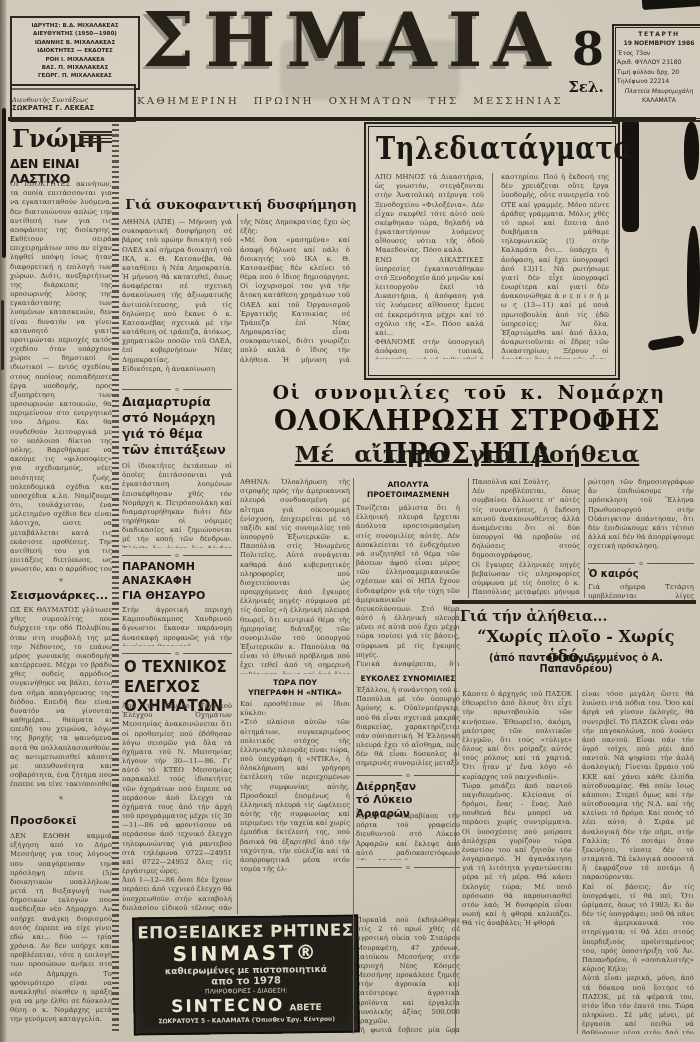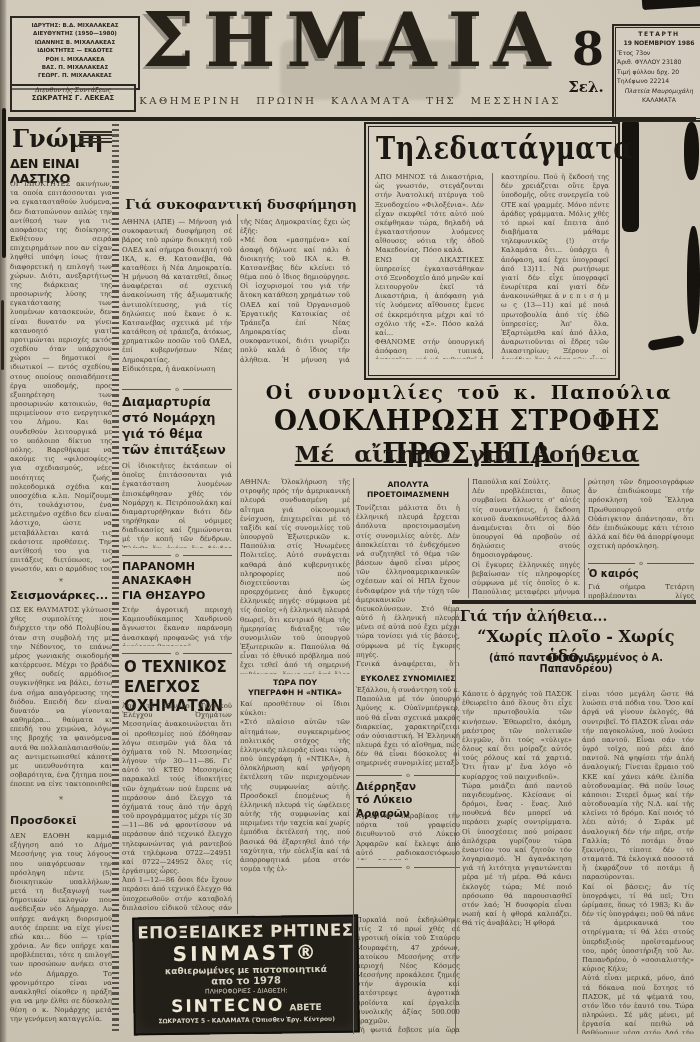--- a/index.html
+++ b/index.html
@@ -42,29 +42,29 @@
     <div class="sans" style="font-size:5.6px;line-height:1.5;font-weight:bold;color:#2d2922;">
       <div>ΙΔΡΥΤΗΣ: Β.Δ. ΜΙΧΑΛΑΚΕΑΣ</div>
       <div>ΔΙΕΥΘΥΝΤΗΣ (1950—1980)</div>
       <div>ΙΩΑΝΝΗΣ Β. ΜΙΧΑΛΑΚΕΑΣ</div>
       <div>ΙΔΙΟΚΤΗΤΕΣ — ΕΚΔΟΤΕΣ</div>
       <div>ΡΟΗ Ι. ΜΙΧΑΛΑΚΕΑ</div>
       <div>ΒΑΣ. Π. ΜΙΧΑΛΑΚΕΑΣ</div>
       <div>ΓΕΩΡΓ. Π. ΜΙΧΑΛΑΚΕΑΣ</div>
     </div>
   </div>
-  <div class="abs box" style="left:10px;top:84px;width:122px;height:24px;text-align:center;padding-top:0;">
+  <div class="abs box" style="left:10px;top:84px;width:122px;height:24px;padding-top:10px;">
     <div style="font-size:6.5px;font-style:italic;">Διευθυντής Συντάξεως</div>
     <div class="sans" style="font-size:6.8px;font-weight:b old;font-weight:bold;">ΣΩΚΡΑΤΗΣ Γ. ΛΕΚΕΑΣ</div>
   </div>
 
   <div class="abs headline" style="left:142px;top:2px;width:420px;font-size:74px;letter-spacing:11px;text-align:center;line-height:1.05;color:#262219;text-shadow:-3px 3px 0 rgba(35,32,26,0.35);">ΣΗΜΑΙΑ</div>
   <div class="abs headline" style="left:566px;top:22px;width:44px;font-size:46px;text-align:center;">8</div>
   <div class="abs headline" style="left:560px;top:78px;width:52px;font-size:15px;text-align:center;">Σελ.</div>
-  <div class="abs" style="left:135px;top:95px;width:430px;font-size:10px;letter-spacing:2.5px;word-spacing:9px;text-align:center;color:#3a362d;">ΚΑΘΗΜΕΡΙΝΗ ΠΡΩΙΝΗ ΚΑΛΑΜΑΤΑ ΤΗΣ ΜΕΣΣΗΝΙΑΣ</div>
+  <div class="abs" style="left:135px;top:95px;width:430px;font-size:10px;letter-spacing:2.5px;word-spacing:9px;text-align:center;color:#3a362d;">ΚΑΘΗΜΕΡΙΝΗ ΠΡΩΙΝΗ ΟΧΗΜΑΤΩΝ ΤΗΣ ΜΕΣΣΗΝΙΑΣ</div>
 
   <div class="abs box" style="left:612px;top:24px;width:84px;height:88px;padding:3px 3px;box-shadow:inset 0 0 0 1px #cdc6b6, inset 0 0 0 2px #2b2822;">
     <div class="sans" style="font-size:6.1px;line-height:1.55;color:#2d2922;">
       <div style="text-align:center;font-weight:bold;letter-spacing:1.5px;">ΤΕΤΑΡΤΗ</div>
       <div style="text-align:center;font-weight:bold;">19 ΝΟΕΜΒΡΙΟΥ 1986</div>
       <div>Ἔτος 73ον</div>
       <div>Ἀριθ. ΦΥΛΛΟΥ 23180</div>
       <div>Τιμή φύλλου δρχ. 20</div>
       <div>Τηλέφωνο 22214</div>
       <div style="text-align:center;font-style:italic;">Πλατεία Μαυρομιχάλη</div>
@@ -101,21 +101,21 @@
     <div class="headline" style="margin-top:8px;text-align:center;font-size:28px;transform:scaleX(0.92) scaleY(1.1);letter-spacing:0.5px;color:#1b1813;">Τηλεδιατάγματα</div>
     <div style="display:flex;gap:8px;padding:8px 9px 0 9px;">
       <div class="body-txt just pre" style="width:113px;height:186px;">ΑΠΟ ΜΗΝΟΣ τά Δικαστήρια, ὡς γνωστόν, στεγάζονται στήν Ἀνατολική πτέρυγα τοῦ Ξενοδοχείου «Φιλοξένια». Δέν εἶχαν σκεφθεῖ τότε αὐτό πού σκέφθηκαν τώρα, δηλαδή νά ἐγκαταστήσουν λυόμενες αἴθουσες νότια τῆς ὁδοῦ Μακεδονίας. Πόσο καλά.
 ΕΝΩ ΟΙ ΔΙΚΑΣΤΙΚΕΣ ὑπηρεσίες ἐγκαταστάθηκαν στό Ξενοδοχεῖο ἀπό μηνῶν καί λειτουργοῦν ἐκεῖ τά Δικαστήρια, ἡ ἀπόφαση γιά τίς λυόμενες αἴθουσες ἔμενε σέ ἐκκρεμότητα μέχρι καί τό σχόλιο τῆς «Σ». Πόσο καλά καί...
 ΦΘΑΝΟΜΕ στήν ὑπουργική ἀπόφαση πού, τυπικά, ἀπαιτεῖται γιά νά ρυθμισθεῖ ἡ αἴθουσα συνεδριάσεων τοῦ Δι-</div>
       <div class="rule-v" style="height:186px;"></div>
       <div class="body-txt just pre" style="width:112px;height:186px;">καστηρίου. Πού ἡ ἔκδοσή της δέν χρειάζεται οὔτε ἔργα ὑποδομῆς, οὔτε συνεργεῖα τοῦ ΟΤΕ καί γραμμές. Μόνο πέντε ἀράδες γράμματα. Μόλις χθές τό πρωί καί ἔπειτα ἀπό διαβήματα μάθαμε τηλεφωνικῶς (!) στήν Καλαμάτα ὅτι... ὑπάρχει ἡ ἀπόφαση, καί ἔχει ὑπογραφεῖ ἀπό 13)11. Νά ρωτήσωμε γιατί δέν εἶχε ὑπογραφεῖ ἐνωρίτερα καί γιατί δέν ἀνακοινώθηκε ἀ ν ε π ι σ ή μ ω ς (13—11) καί μέ ποιά πρωτοβουλία ἀπό τίς ἐδῶ ὑπηρεσίες; Ἀπ' ὅλα. Ἐξαρτώμεθα καί ἀπό ἄλλα, ἀναρωτιοῦνται οἱ ἕδρες τῶν Δικαστηρίων; Ξέρουν οἱ ἁρμόδιοι ὅτι ἡ θέση τῶν εἶναι, τώρα, στό κατεδαφιστέο Βέργας, καί ἔξω ἀπό τόν Δῆμο Καλαμάτας;</div>
     </div>
   </div>
 
-  <div class="abs headline" style="left:244px;top:381px;width:450px;font-size:19px;text-align:center;letter-spacing:1.5px;word-spacing:5px;color:#16130f;">Οἱ συνομιλίες τοῦ κ. Παπούλια</div>
+  <div class="abs headline" style="left:244px;top:381px;width:450px;font-size:19px;text-align:center;letter-spacing:1.5px;word-spacing:5px;color:#16130f;">Οἱ συνομιλίες τοῦ κ. Νομάρχη</div>
   <div class="abs headline" style="left:238px;top:404px;width:458px;font-size:28px;text-align:center;transform:scaleX(0.94);transform-origin:center;letter-spacing:0.5px;color:#16130f;">ΟΛΟΚΛΗΡΩΣΗ ΣΤΡΟΦΗΣ ΠΡΟΣ ΗΠΑ</div>
   <div class="abs headline" style="left:238px;top:440px;width:458px;font-size:23px;text-align:center;word-spacing:12px;color:#1d1a15;text-decoration:underline;">Μέ αἴτημα γιά βοήθεια</div>
 
   <div class="abs body-txt just pre" style="left:240px;top:478px;width:110px;height:196px;">ΑΘΗΝΑ: Ὁλοκλήρωση τῆς στροφῆς πρός τήν ἀμερικανική πλευρά συνδυασμένη μέ αἴτημα γιά οἰκονομική ἐνίσχυση, ἐπιχειρεῖται μέ τό ταξίδι καί τίς συνομιλίες τοῦ ὑπουργοῦ Ἐξωτερικῶν κ. Παπούλια στίς Ἡνωμένες Πολιτεῖες. Αὐτό συνάγεται καθαρά ἀπό κυβερνητικές πληροφορίες πού διοχετεύονται ὡς προερχόμενες ἀπό ἔγκυρες ἑλληνικές πηγές· σύμφωνα μέ τίς ὁποῖες «ἡ ἑλληνική πλευρά θεωρεῖ, ὅτι κεντρικό θέμα τῆς ἡμερησίας διάταξης τῶν συνομιλιῶν τοῦ ὑπουργοῦ Ἐξωτερικῶν κ. Παπούλια θά εἶναι τό ἐθνικό πρόβλημα πού ἔχει τεθεῖ ἀπό τή σημερινή κυβέρνηση, ὅπως καί ἀπό ὅλες τίς ἑλληνικές κυβερνήσεις στό παρελθόν, ὅτι ἡ Ἑλλάδα ἀπειλεῖται. Καί ἑπομένως, γιά νά ἀντιμετωπισθεῖ αὐτή ἡ ἀπειλή πρέπει ἀκριβῶς ἡ χώρα νά εἶναι οἰκονομικά εὔρωστη καί ἐπίσης οἱ Ἔνοπλες Δυνάμεις νά εἶναι σέ τέτοιο βαθμό ἐκσυγχρονισμένες ὥστε νά ἀποτελοῦν ἀποτρεπτική δύναμη γιά ὁποιονδήποτε ὑποτιθέμενο εἰσβολέα».</div>
   <div class="abs headline sans pre" style="left:240px;top:678px;width:110px;font-size:7.6px;text-align:center;line-height:1.3;">ΤΩΡΑ ΠΟΥ
 ΥΠΕΓΡΑΦΗ Η «ΝΤΙΚΑ»</div>
   <div class="abs body-txt just pre" style="left:240px;top:700px;width:110px;height:210px;">Καί προσθέτουν οἱ ἴδιοι κύκλοι:
 «Στό πλαίσιο αὐτῶν τῶν αἰτημάτων, συγκεκριμένος πολιτικός στόχος τῆς ἑλληνικῆς πλευρᾶς εἶναι τώρα, πού ὑπεγράφη ἡ «ΝΤΙΚΑ», ἡ ὁλοκλήρωση καί γρήγορη ἐκτέλεση τῶν περιεχομένων τῆς συμφωνίας αὐτῆς. Προσδοκεῖ ἑπομένως ἡ ἑλληνική πλευρά τίς ὠφέλειες αὐτῆς τῆς συμφωνίας καί περιμένει τήν ταχεία καί χωρίς ἐμπόδια ἐκτέλεσή της, πού βασικά θά ἐξαρτηθεῖ ἀπό τήν ταχύτητα, τήν εὐελιξία καί τά ἀπορροφητικά μέσα στόν τομέα τῆς ἑλ-</div>
 
   <div class="abs headline sans pre" style="left:356px;top:480px;width:104px;font-size:7.6px;text-align:center;line-height:1.3;">ΑΠΟΛΥΤΑ

